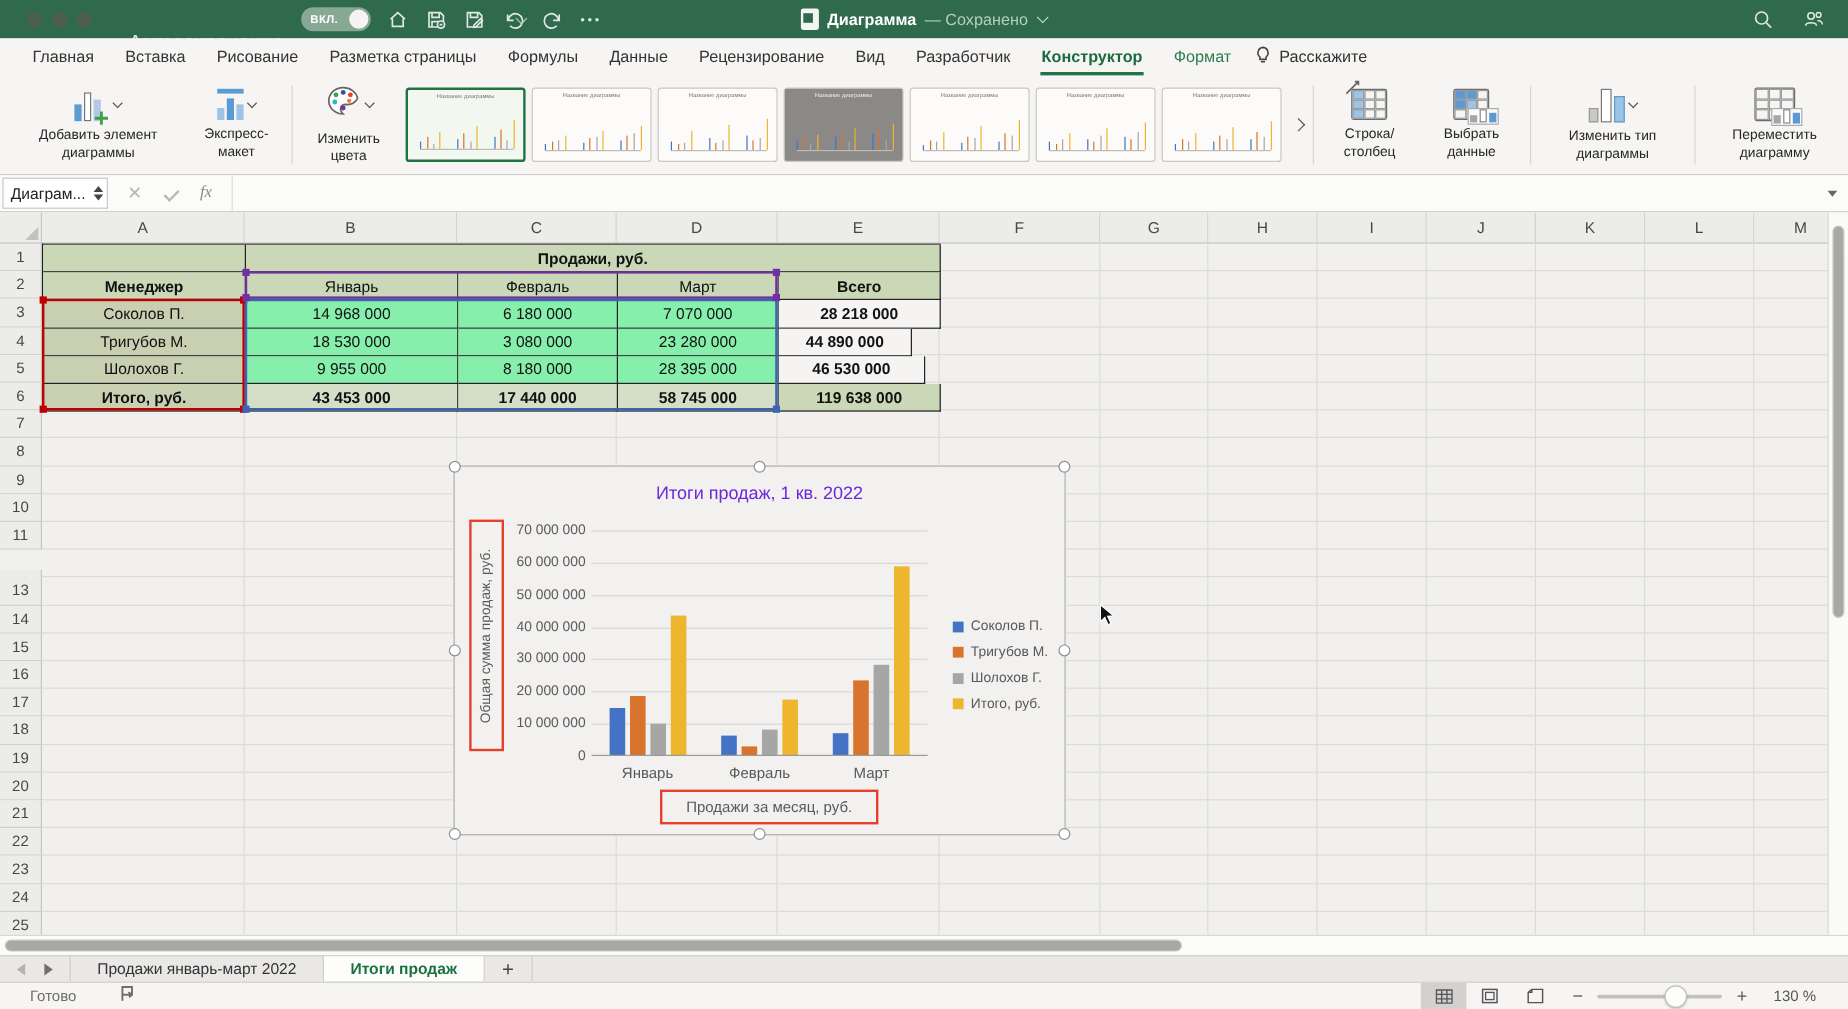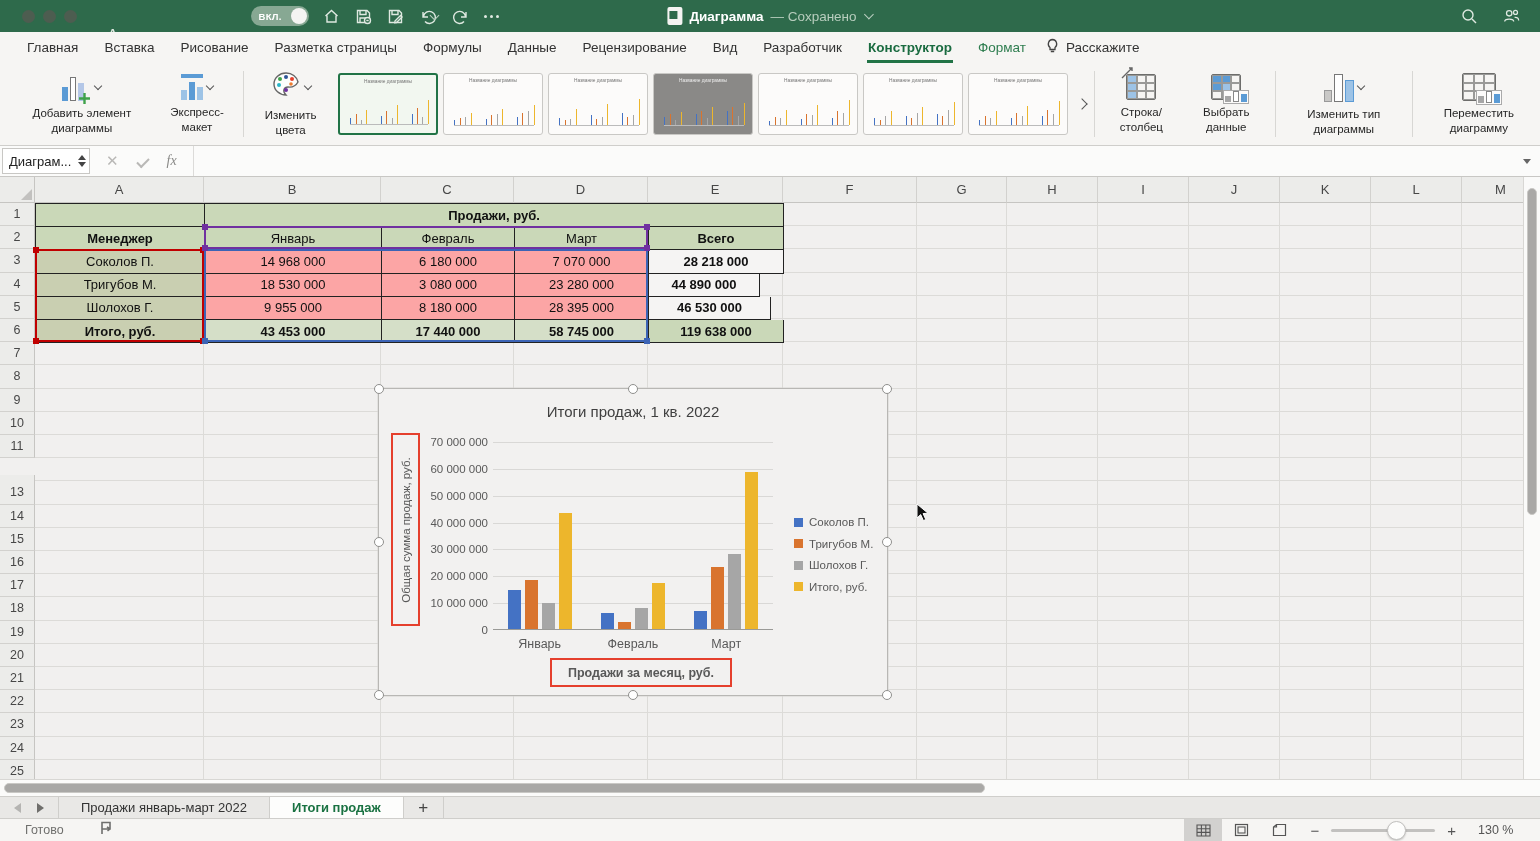--- a/index.html
+++ b/index.html
@@ -86,35 +86,35 @@
   .rownum { position:absolute; left:0; width:35px; background:#ececea; border-right:1px solid #c6c5c2; border-bottom:1px solid #d2d1ce; display:flex; align-items:center; justify-content:center; font-size:12.5px; color:#474747; }
   .gl-v { position:absolute; top:26px; bottom:0; width:1px; background:#dcdbd8; }
   .gl-h { position:absolute; left:35px; right:0; height:1px; background:#dcdbd8; }
 
   
   .xl-table { position:absolute; left:35px; top:26px; z-index:3; border-top:1px solid #222; border-left:1px solid #222; }
   .xl-row { display:flex; }
   .xl-cell { border-right:1px solid #222; border-bottom:1px solid #222; display:flex; align-items:center; justify-content:center; font-size:13px; color:#111; height:23.2px; }
   .fill-g  { background:#cad8b8; }
   .fill-ga { background:#c9cfb1; }
-  .fill-bl { background:#fca5a5; }
+  .fill-bl { background:#86efac; }
   .fill-tg { background:#d5dfc8; }
   .fill-wh { background:#f5f4f3; }
   .bold { font-weight:bold; }
 
   
   .selbox { position:absolute; z-index:4; pointer-events:none; }
   .selbox i { position:absolute; width:6px; height:6px; }
   .selbox .h-tl{ left:-4px; top:-4px; } .selbox .h-tr{ right:-4px; top:-4px; }
   .selbox .h-bl{ left:-4px; bottom:-4px; } .selbox .h-br{ right:-4px; bottom:-4px; }
 
   
   .chart { position:absolute; z-index:5; background:#f2f1f0; border:1px solid #b8b7b4; box-shadow:0 0 0 0.5px #d5d4d2; }
   .handle { position:absolute; width:10px; height:10px; border-radius:50%; background:#fff; border:1px solid #8f8f8d; z-index:7; }
-  .ch-title { position:absolute; left:0; right:0; text-align:center; font-size:15px; color:#404040; }
+  .ch-title { position:absolute; left:0; right:0; text-align:center; font-size:15px; color:#6d28d9; }
   .ybox { position:absolute; border:2px solid #e5402d; display:flex; align-items:center; justify-content:center; }
   .ybox span { transform:rotate(-90deg); white-space:nowrap; font-size:11.5px; color:#595959; }
   .ytick { position:absolute; text-align:right; font-size:11.5px; color:#595959; }
   .plot { position:absolute; }
   .gridline { position:absolute; left:0; right:0; height:1px; background:#d9d8d6; }
   .baseline { position:absolute; left:0; right:0; bottom:0; height:1px; background:#9a9a97; }
   .bargroups { position:absolute; left:0; right:0; top:0; bottom:0; display:flex; }
   .bargroup { flex:1; display:flex; align-items:flex-end; justify-content:center; gap:4px; }
   .bar { width:13px; }
   .xlab { position:absolute; text-align:center; font-size:12.5px; color:#595959; }
@@ -726,21 +726,21 @@
               <div class="bar" title="Итого, руб.: 58745000" style="height: 158px; background: rgb(237, 182, 44);"></div>
             </div>
           </div>
         <div class="baseline"></div>
       </div>
       <div id="xlabels">
           <div class="xlab" style="left: 114px; width: 93.3px; top: 248px;">Январь</div>
           <div class="xlab" style="left: 207.3px; width: 93.3px; top: 248px;">Февраль</div>
           <div class="xlab" style="left: 300.6px; width: 93.3px; top: 248px;">Март</div>
         </div>
-      <div class="xbox" style="left:171px; top:269px; width:182px; height:29px;font-weight:bold;">
+      <div class="xbox" style="left:171px; top:269px; width:182px; height:29px;">
         <span>Продажи за месяц, руб.</span>
       </div>
       <div class="legend" id="legend" style="left:415px; top:127px;">
           <div class="leg-item">
             <i style="background: rgb(68, 114, 196);"></i>
             <span>Соколов П.</span>
           </div>
           <div class="leg-item">
             <i style="background: rgb(217, 116, 46);"></i>
             <span>Тригубов М.</span>

